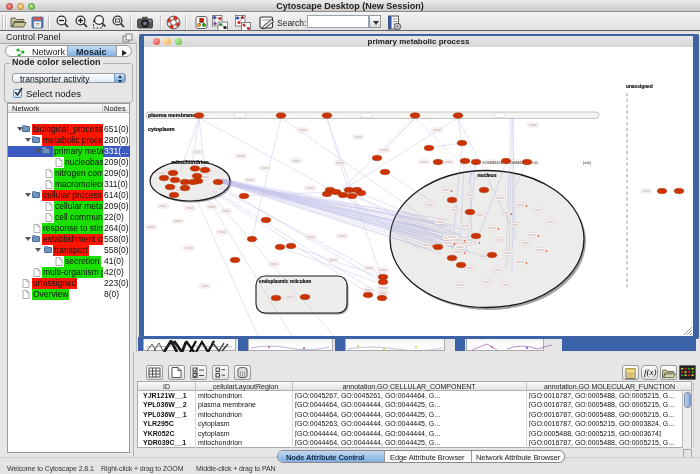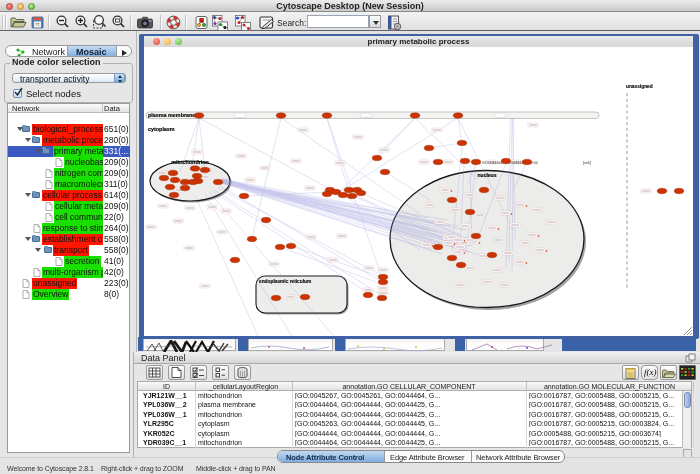--- a/index.html
+++ b/index.html
@@ -115,20 +115,27 @@
       <circle cx="11.5" cy="12.5" r="1.2" fill="#888"></circle>
     </svg>
   <span class="abs" style="left:277px;top:5.5px;font-size:8.5px;color:#222">Search:</span>
   <div class="abs" style="left:307px;top:3px;width:62px;height:13px;background:#fff;border:1px solid #97a4b4"></div>
   <div class="abs" style="left:369px;top:3px;width:12px;height:13px;background:linear-gradient(#fdfdfd,#d8d8d8);border:1px solid #999">
      <div class="abs" style="left:2.5px;top:5px;border-left:3px solid transparent;border-right:3px solid transparent;border-top:4px solid #333"></div>
   </div>
 </div>
 
 <div class="abs" style="left:0;top:31px;width:137px;height:426px;background:#e6e6e6;border-right:1px solid #b8b8b8">
+  <div class="abs" style="left:0;top:0;width:137px;height:13px;background:linear-gradient(#f0f0f0,#d6d6d6);border-bottom:1px solid #aaa">
+    <span style="position:absolute;left:6px;font-size:9px;line-height:13px;color:#222">Control Panel</span>
+    <svg class="abs" style="left:122px;top:2px" width="11" height="10">
+        <rect x="1" y="3" width="6" height="6" fill="#e8e8e8" stroke="#777" stroke-width="0.9"></rect>
+        <rect x="4" y="1" width="6" height="6" fill="#f2f2f2" stroke="#777" stroke-width="0.9"></rect>
+      </svg>
+  </div>
 
   <div class="abs" style="left:5px;top:14px;width:127px;height:12px;border:1px solid #9a9a9a;border-radius:6px;background:#fcfcfc;overflow:hidden">
     <div class="abs" style="left:61px;top:0;width:50px;height:12px;background:linear-gradient(#c4dcf4,#78a8dc);border-left:1px solid #9a9a9a;border-right:1px solid #9a9a9a"></div>
     <span class="abs" style="left:26px;top:0;font-size:9px;line-height:12px;color:#222">Network</span>
     <span class="abs" style="left:70px;top:0;font-size:9px;font-weight:bold;line-height:12px;color:#123">Mosaic</span>
     <svg class="abs" style="left:10px;top:2px" width="9" height="9">
         <circle cx="2" cy="2" r="1.5" fill="#2a2"></circle>
         <circle cx="7" cy="4" r="1.5" fill="#2a2"></circle>
         <circle cx="3" cy="7.5" r="1.5" fill="#2a2"></circle>
         <line x1="2" y1="2" x2="7" y2="4" stroke="#2a2" stroke-width="0.7"></line>
@@ -151,21 +158,21 @@
   <div class="abs" style="left:13px;top:58px;width:9px;height:9px;background:linear-gradient(#fff,#cce0f4);border:1px solid #6a93c0;border-radius:2px">
     <svg width="11" height="11" style="position:absolute;left:-1px;top:-3px">
         <path d="M2 5 L4.5 8 L9 1" stroke="#234" stroke-width="1.6" fill="none"></path>
       </svg>
   </div>
   <span class="abs" style="left:26px;top:57px;font-size:9.5px;color:#111">Select nodes</span>
 
   <div class="abs" style="left:7px;top:72px;width:123px;height:350px;background:#fff;border:1px solid #9a9a9a">
     <div class="abs" style="left:0;top:0;width:121px;height:9px;background:linear-gradient(#fafafa,#e4e4e4);border-bottom:1px solid #b8b8b8">
       <span style="position:absolute;left:4px;font-size:7.5px;line-height:9px;color:#222">Network</span>
-      <span style="position:absolute;left:96px;font-size:7.5px;line-height:9px;color:#222">Data</span>
+      <span style="position:absolute;left:96px;font-size:7.5px;line-height:9px;color:#222">Nodes</span>
       <div style="position:absolute;left:94px;top:0;height:9px;border-left:1px solid #c8c8c8"></div>
     </div>
   </div>
     <div style="position:absolute;left:8px;top:93px;width:122px;height:11px;background:transparent">
       <div style="position:absolute;left:9px;top:3px;width:0;height:0;border-left:3px solid transparent;border-right:3px solid transparent;border-top:4px solid #555"></div>
       <div style="position:absolute;left:14px;top:2px;width:8px;height:6px;background:#6e93bc;border:1px solid #4a6a90;border-radius:1px"></div>
       <div style="position:absolute;left:14px;top:1px;width:4px;height:2px;background:#6e93bc;border-radius:1px 1px 0 0"></div>
       <span style="position:absolute;left:24px;top:0px;font-size:8.5px;line-height:11px;background:#ff1500;color:#111;padding:0 1px;white-space:nowrap;max-width:71px;overflow:hidden;display:inline-block;height:11px">biological_process</span>
       <span style="position:absolute;left:96px;top:0px;font-size:8.5px;line-height:11px;color:#111">651(0)</span>
     </div>
@@ -665,27 +672,20 @@
           </svg>
         <svg style="position:absolute;right:1px;bottom:1px" width="8" height="8">
             <path d="M8 0 L0 8 M8 3 L3 8 M8 6 L6 8" stroke="#999" stroke-width="1"></path>
           </svg>
       </div>
     </div>
   </div>
 </div>
 
 <div class="abs" style="left:133px;top:352px;width:567px;height:105px;background:#e6e6e6;border-left:1px solid #b0b0b0">
-  <div class="abs" style="left:0;top:0;width:567px;height:12px;background:linear-gradient(#f0f0f0,#d6d6d6);border-bottom:1px solid #aaa">
-    <span style="position:absolute;left:7px;font-size:9px;line-height:12px;color:#222">Data Panel</span>
-    <svg class="abs" style="left:551px;top:1px" width="11" height="10">
-        <rect x="1" y="3" width="6" height="6" fill="#e8e8e8" stroke="#777" stroke-width="0.9"></rect>
-        <rect x="4" y="1" width="6" height="6" fill="#f2f2f2" stroke="#777" stroke-width="0.9"></rect>
-      </svg>
-  </div>
   <div class="abs" style="left:12px;top:13px;width:17px;height:15px;background:linear-gradient(#fdfdfd,#e0e0e0);border:1px solid #9a9a9a;border-radius:2px">
       <svg width="15" height="13" style="position:absolute;left:0px;top:0px">
         <rect x="2" y="2" width="11" height="9" fill="#fff" stroke="#444" stroke-width="0.9"></rect>
         <line x1="2" y1="5" x2="13" y2="5" stroke="#444" stroke-width="0.9"></line>
         <line x1="2" y1="8" x2="13" y2="8" stroke="#444" stroke-width="0.9"></line>
         <line x1="5.5" y1="2" x2="5.5" y2="11" stroke="#444" stroke-width="0.9"></line>
         <line x1="9" y1="2" x2="9" y2="11" stroke="#444" stroke-width="0.9"></line>
       </svg>
     </div>
     <div class="abs" style="left:34px;top:13px;width:17px;height:15px;background:linear-gradient(#fdfdfd,#e0e0e0);border:1px solid #9a9a9a;border-radius:2px">

